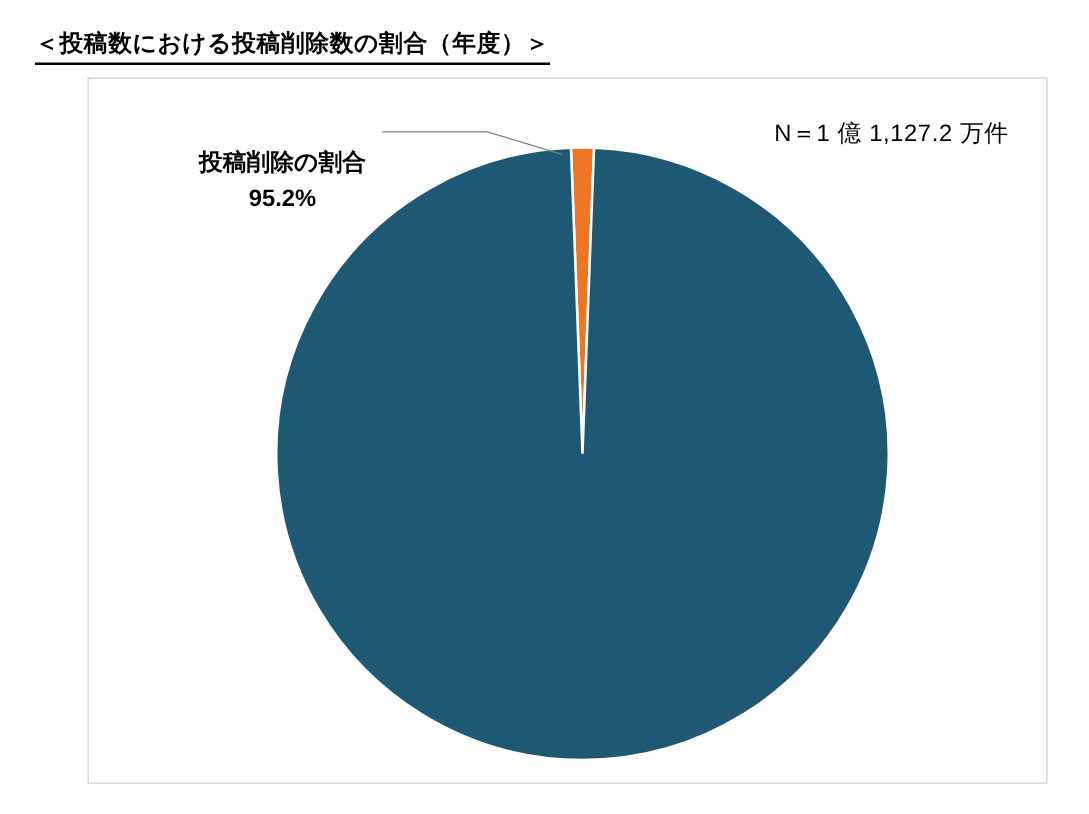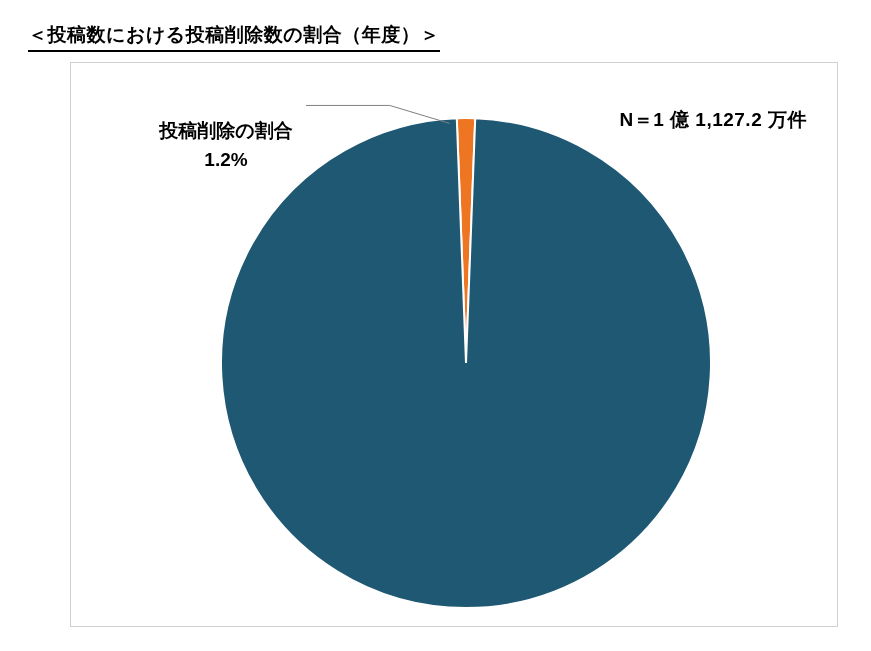--- a/index.html
+++ b/index.html
@@ -39,24 +39,24 @@
     left: 70px;
     top: 62px;
     width: 768px;
     height: 565px;
     border: 1px solid #d0d0d0;
     box-sizing: border-box;
     background: #fff;
   }
   .n-label {
     position: absolute;
-    top: 44px;
+    top: 31px;
     right: 30px;
     font-size: 19px;
-    font-weight: bold;
+    font-weight: normal;
     letter-spacing: 0.5px;
   }
   .callout {
     position: absolute;
     left: 70px;
     top: 30px;
     width: 170px;
     text-align: center;
     font-size: 19px;
     font-weight: bold;
@@ -78,21 +78,21 @@
   <div class="title-wrap">
     <div class="title">＜投稿数における投稿削除数の割合（年度）＞</div>
     <div class="title-underline"></div>
   </div>
 
   <div class="chart-frame">
     <div class="n-label">N＝1 億 1,127.2 万件</div>
 
     <div class="callout">
       <span>投稿削除の割合</span><br>
-      <span>1.2%</span>
+      <span>95.2%</span>
     </div>
 
     <svg class="pie-svg" viewBox="0 0 768 565">
       <g id="pie-group">
           <path d="M 395 300 L 385.765905245866 55.17407920305564 A 245 245 0 0 1 404.23409475413393 55.17407920305564 Z" fill="#ee7623" stroke="#ffffff" stroke-width="2"></path>
           <path d="M 395 300 L 404.23409475413393 55.17407920305564 A 245 245 0 1 1 385.7659052458661 55.17407920305561 Z" fill="#1f5873" stroke="#ffffff" stroke-width="2"></path>
         </g>
       <g id="leader-group">
           <polyline points="378.71969904614105,60.452589659475194 318.71969904614105,42.452589659475194 235,42.452589659475194" fill="none" stroke="#808080" stroke-width="1"></polyline>
         </g>

